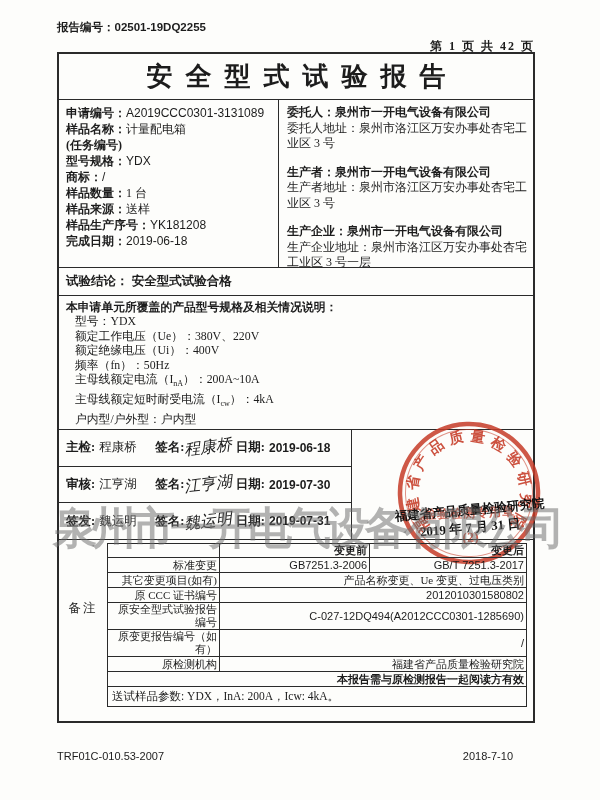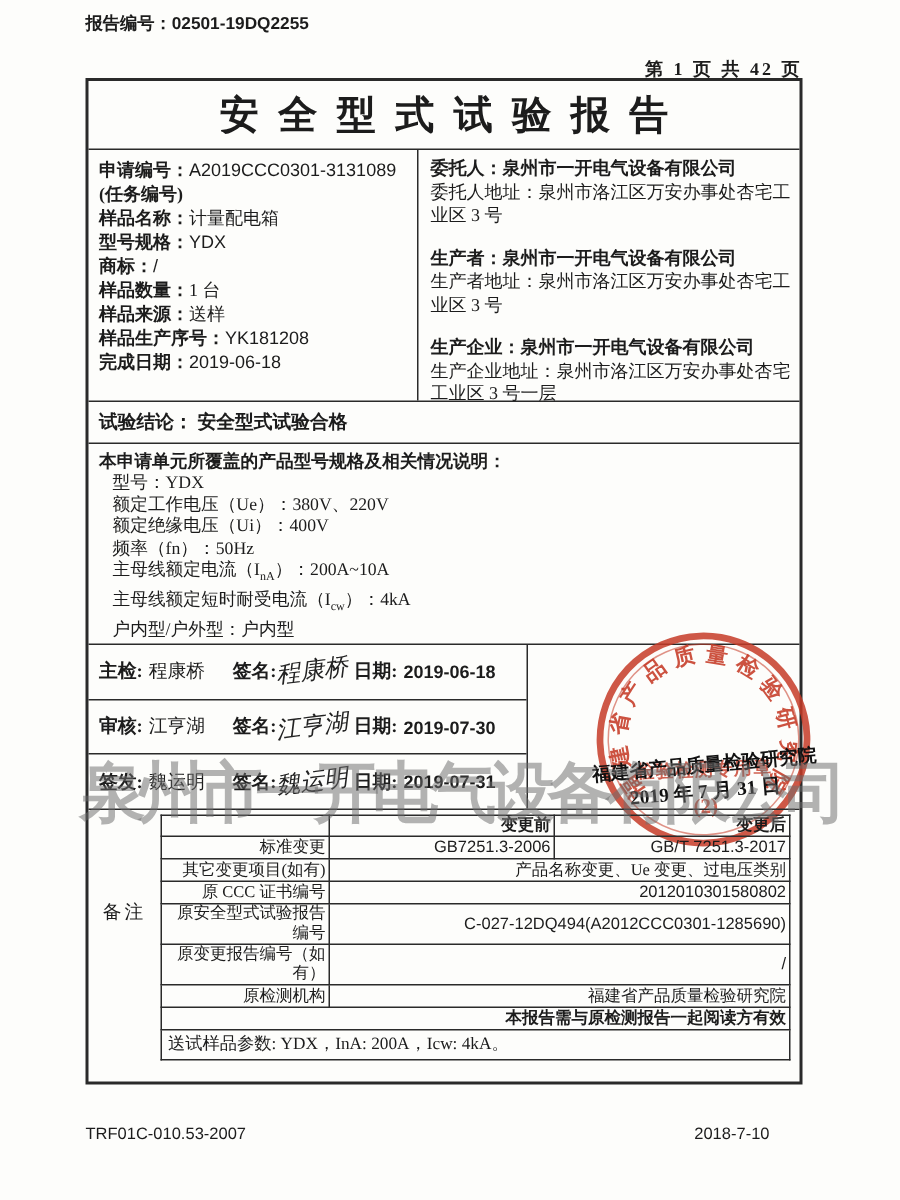--- a/index.html
+++ b/index.html
@@ -6,21 +6,21 @@
   html,body { width:600px; height:800px; }
   body {
     position:relative; width:600px; height:800px; overflow:hidden;
     background:#fdfdfb; color:#1c1c1c;
     font-family:"Liberation Serif","DejaVu Serif",serif;
     font-size:12px;
   }
   .val { font-family:"Liberation Sans","DejaVu Sans",sans-serif; }
   .b { font-weight:bold; }
   
-  .report-no { position:absolute; left:57px; top:8px; font-size:11.5px; font-weight:bold; }
+  .report-no { position:absolute; left:57px; top:20px; font-size:11.5px; font-weight:bold; }
   .report-no .val { font-weight:bold; }
   .page-ind { position:absolute; right:65px; top:38px; font-size:12px; font-weight:bold; letter-spacing:2px; }
   
   .frame { position:absolute; left:57px; top:52px; width:478px; height:671px; border:2px solid #2a2a2a; background:rgba(255,255,255,0.0); }
   .row { border-top:1.5px solid #2a2a2a; position:relative; }
   .row:first-child { border-top:none; }
   .title-row { height:45px; display:flex; align-items:center; justify-content:center; }
   .title-row h1 { font-size:26px; font-weight:600; letter-spacing:13px; text-indent:13px; }
   
   .info-row { height:168px; display:flex; }
@@ -86,22 +86,22 @@
 
   <div class="frame">
 
     <div class="row title-row">
       <h1>安全型式试验报告</h1>
     </div>
 
     <div class="row info-row">
       <div class="info-left">
         <div class="iline"><span class="b">申请编号：</span><span class="val">A2019CCC0301-3131089</span></div>
+        <div class="iline"><span class="b">样品名称：</span><span>计量配电箱</span></div>
         <div class="iline"><span class="b">(任务编号)</span><span class="val"></span></div>
-        <div class="iline"><span class="b">样品名称：</span><span>计量配电箱</span></div>
         <div class="iline"><span class="b">型号规格：</span><span class="val">YDX</span></div>
         <div class="iline"><span class="b">商标：</span><span class="val">/</span></div>
         <div class="iline"><span class="b">样品数量：</span><span>1 台</span></div>
         <div class="iline"><span class="b">样品来源：</span><span>送样</span></div>
         <div class="iline"><span class="b">样品生产序号：</span><span class="val">YK181208</span></div>
         <div class="iline"><span class="b">完成日期：</span><span class="val">2019-06-18</span></div>
       </div>
       <div class="info-right">
         <div class="blk">
           <div class="b">委托人：泉州市一开电气设备有限公司</div>

